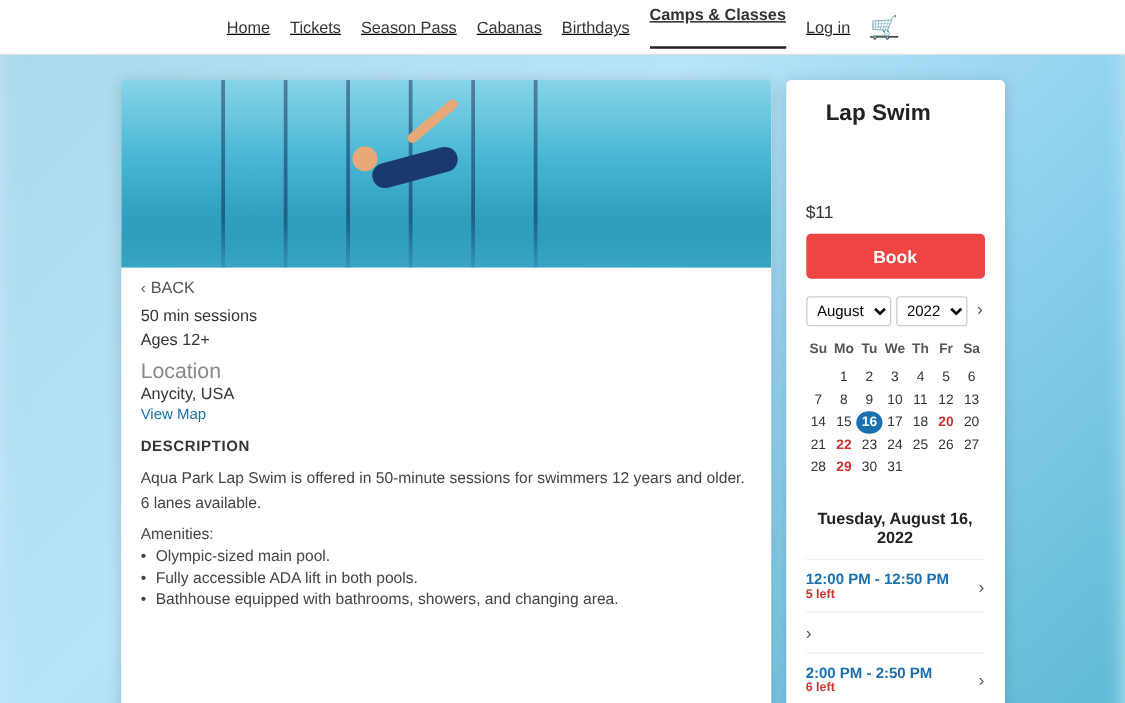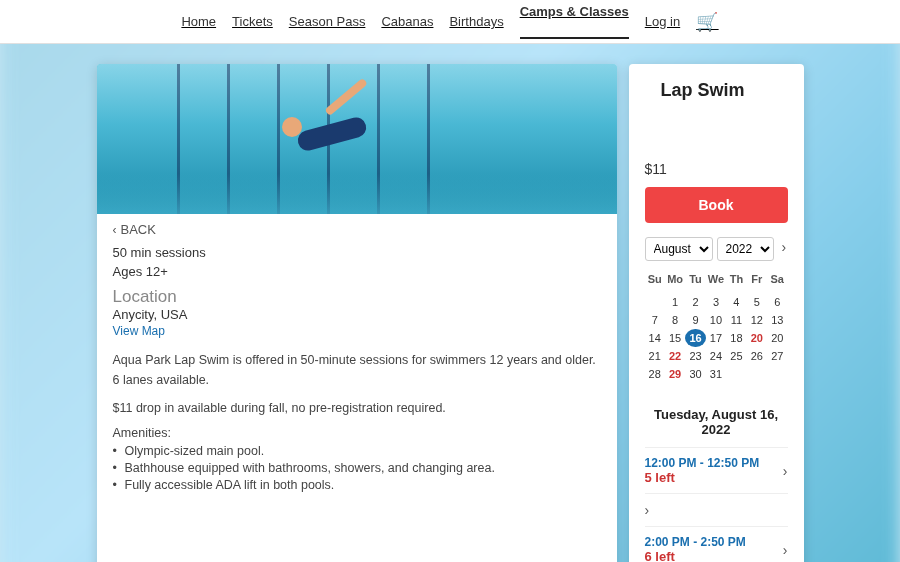--- a/index.html
+++ b/index.html
@@ -335,21 +335,21 @@
       padding: 8px 0;
       cursor: pointer;
     }
     .time-slot-info {}
     .time-label {
       font-size: 12px;
       color: #1a6faf;
       font-weight: 600;
     }
     .spots-left {
-      font-size: 13px;
+      font-size: 10px;
       color: #cc3333;
       font-weight: 600;
     }
     .time-slot-chevron {
       font-size: 14px;
       color: #555;
     }
 
     .two-col {
       display: flex;
@@ -404,27 +404,27 @@
       <div class="card-body">
         <div class="info-section">
           <div class="info-line">50 min sessions</div>
           <div class="info-line">Ages 12+</div>
           <div class="location-label">Location</div>
           <div class="location-value">Anycity, USA</div>
           <a class="view-map-link">View Map</a>
         </div>
 
         <div class="description-section">
+          <div class="desc-title">DESCRIPTION</div>
           <p class="desc-text">Aqua Park Lap Swim is offered in 50-minute sessions for swimmers 12 years and older. 6 lanes available.</p>
-          <p class="desc-text">$11 drop in available during fall, no pre-registration required.</p>
           <p class="amenities-title">Amenities:</p>
           <ul class="amenities-list">
             <li>Olympic-sized main pool.</li>
+            <li>Fully accessible ADA lift in both pools.</li>
             <li>Bathhouse equipped with bathrooms, showers, and changing area.</li>
-            <li>Fully accessible ADA lift in both pools.</li>
           </ul>
         </div>
       </div>
     </div>
 
     <div class="right-panel">
       <div class="event-title">Lap Swim</div>
       <div class="price">$11</div>
       <button class="book-btn">Book</button>
 

